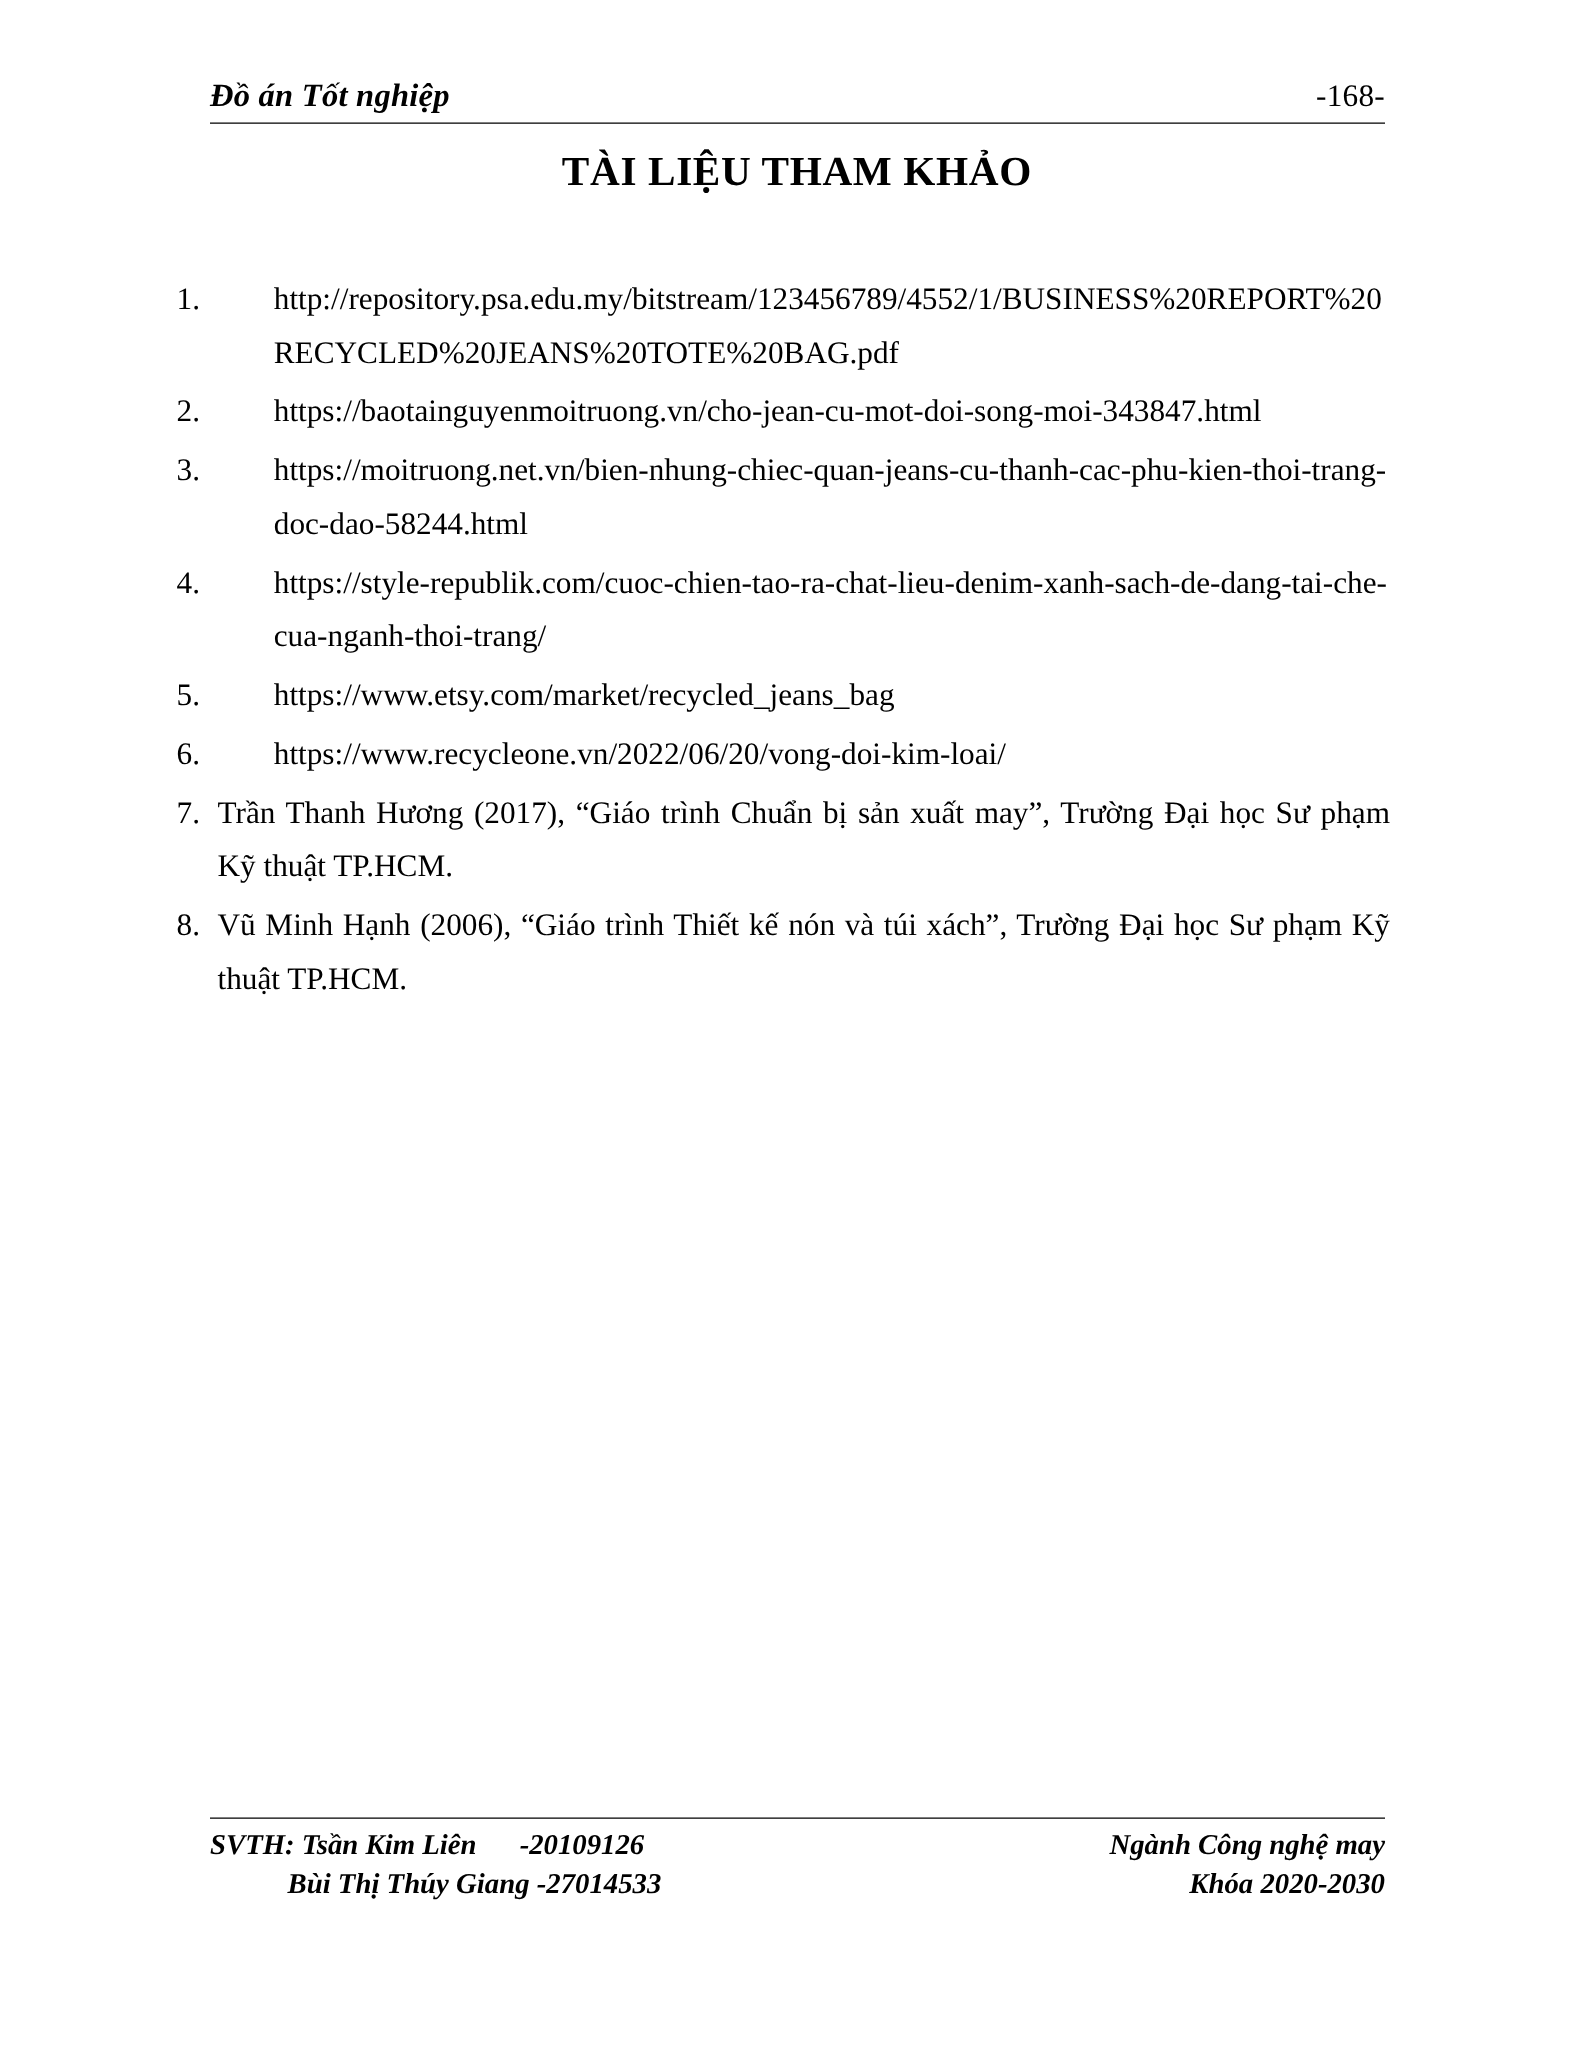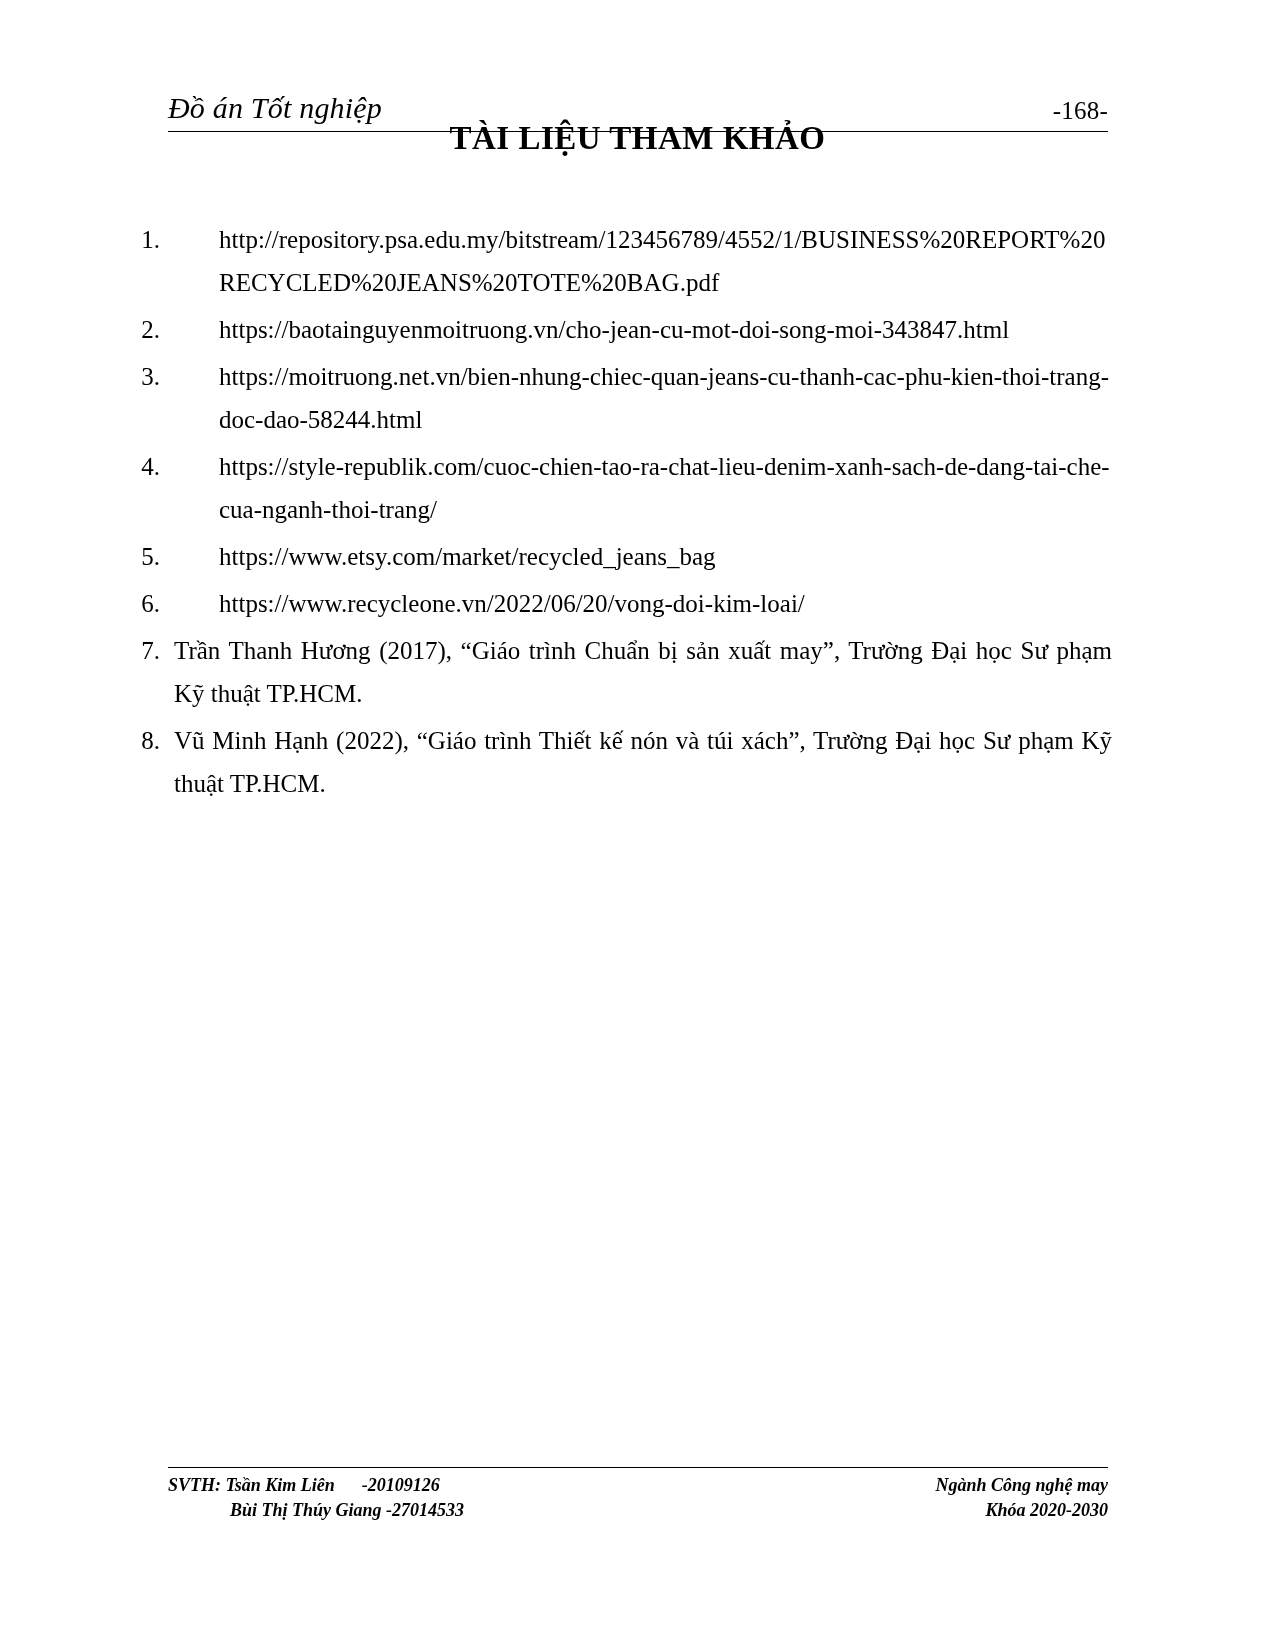--- a/index.html
+++ b/index.html
@@ -29,24 +29,23 @@
     width: 940px;
     display: flex;
     align-items: flex-end;
     justify-content: space-between;
     border-bottom: 1.6px solid #000;
     padding-bottom: 6px;
   }
   .header-left {
     font-family: "Liberation Serif", serif;
     font-style: italic;
-    font-weight: normal;
-    font-size: 30px;
+    font-weight: bold;
+    font-size: 26px;
     letter-spacing: 0.2px;
-    margin-top: 29px;
   }
   .header-right {
     font-family: "Liberation Serif", serif;
     font-size: 25px;
     letter-spacing: 0.2px;
   }
   
   .doc-title {
     position: absolute;
     top: 105px;
@@ -98,21 +97,21 @@
     border-top: 1.6px solid #000;
     padding-top: 5px;
   }
   .footer-row {
     display: flex;
     justify-content: space-between;
     align-items: baseline;
     font-family: "Liberation Serif", serif;
     font-style: italic;
     font-weight: bold;
-    font-size: 18px;
+    font-size: 23px;
     line-height: 1.35;
   }
   .footer-left-line1 {
     white-space: pre;
   }
   .footer-left-line2 {
     white-space: pre;
     padding-left: 62px;
   }
   .footer-right {
@@ -155,21 +154,21 @@
     <li class="ref-item">
       <span class="ref-num">6.</span>
       <span class="ref-text url">https://www.recycleone.vn/2022/06/20/vong-doi-kim-loai/</span>
     </li>
     <li class="ref-item">
       <span class="ref-num">7.</span>
       <span class="ref-text">Trần Thanh Hương (2017), “Giáo trình Chuẩn bị sản xuất may”, Trường Đại học Sư phạm Kỹ thuật TP.HCM.</span>
     </li>
     <li class="ref-item">
       <span class="ref-num">8.</span>
-      <span class="ref-text">Vũ Minh Hạnh (2022), “Giáo trình Thiết kế nón và túi xách”, Trường Đại học Sư phạm Kỹ thuật TP.HCM.</span>
+      <span class="ref-text">Vũ Minh Hạnh (2006), “Giáo trình Thiết kế nón và túi xách”, Trường Đại học Sư phạm Kỹ thuật TP.HCM.</span>
     </li>
   </ol>
 
   <div class="footer">
     <div class="footer-row">
       <div class="footer-left-line1">SVTH: Tsần Kim Liên      -20109126</div>
       <div class="footer-right">Ngành Công nghệ may</div>
     </div>
     <div class="footer-row">
       <div class="footer-left-line2">Bùi Thị Thúy Giang -27014533</div>

